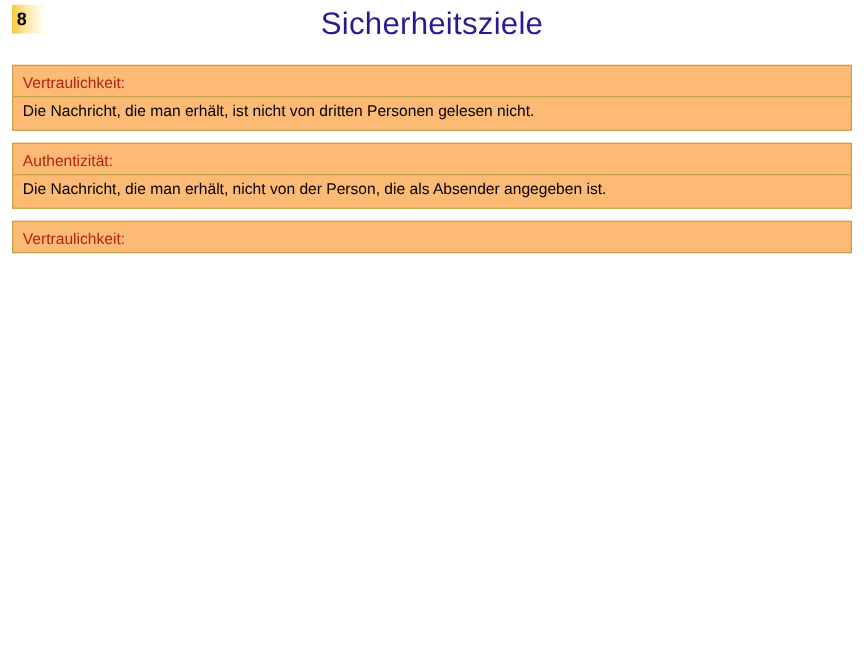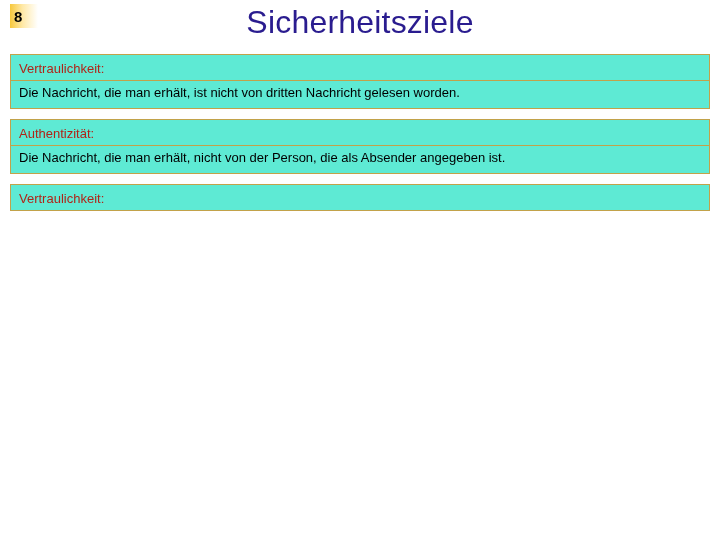--- a/index.html
+++ b/index.html
@@ -38,32 +38,32 @@
     font-size: 15px;
     font-weight: bold;
     color: #000;
   }
   .title {
     position: absolute;
     left: 0;
     right: 0;
     top: 4px;
     text-align: center;
-    font-size: 32px;
+    font-size: 26px;
     font-weight: normal;
     color: #2a1c8f;
     letter-spacing: 0.2px;
   }
   .content {
     margin-top: 10px;
     padding: 0 10px;
   }
   .block {
     border: 1px solid #c2a24a;
-    background: #5eead4;
+    background: #fdba74;
     margin-bottom: 10px;
   }
   .term {
     font-size: 13px;
     color: #b02418;
     padding: 6px 8px 4px 8px;
   }
   .desc {
     font-size: 13px;
     color: #000000;
@@ -80,21 +80,21 @@
     <div class="pagenum-box">
       <span class="pagenum">8</span>
     </div>
     <div class="title">Sicherheitsziele</div>
   </div>
 
   <div class="content">
 
     <div class="block">
       <div class="term">Vertraulichkeit:</div>
-      <div class="desc">Die Nachricht, die man erhält, ist nicht von dritten Nachricht gelesen worden.</div>
+      <div class="desc">Die Nachricht, die man erhält, ist nicht von dritten Personen gelesen nicht.</div>
     </div>
 
 
     <div class="block">
       <div class="term">Authentizität:</div>
       <div class="desc">Die Nachricht, die man erhält, nicht von der Person, die als Absender angegeben ist.</div>
     </div>
 
     <div class="block">
       <div class="term">Vertraulichkeit:</div>

